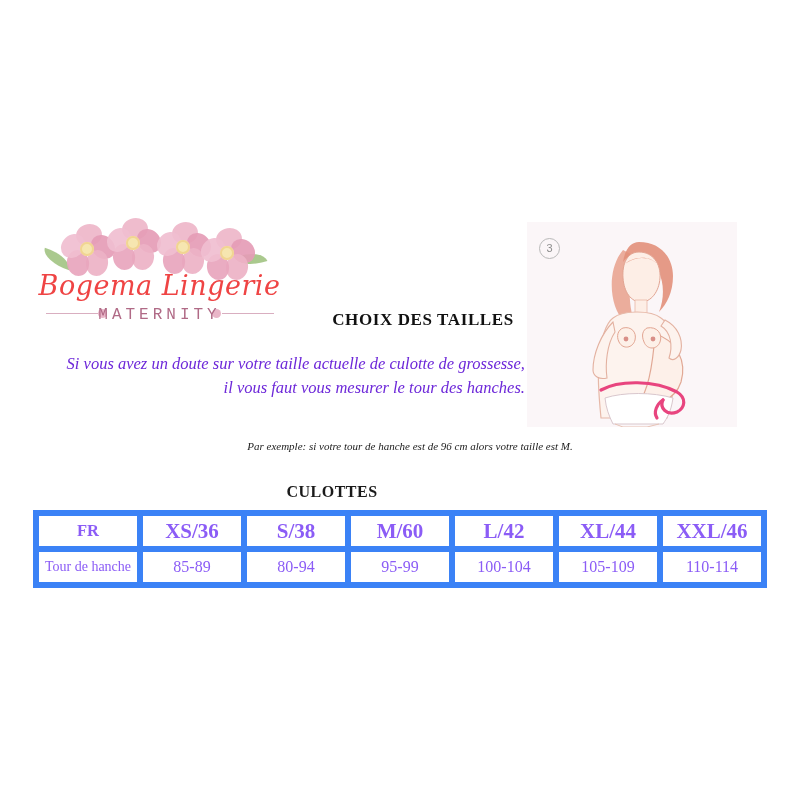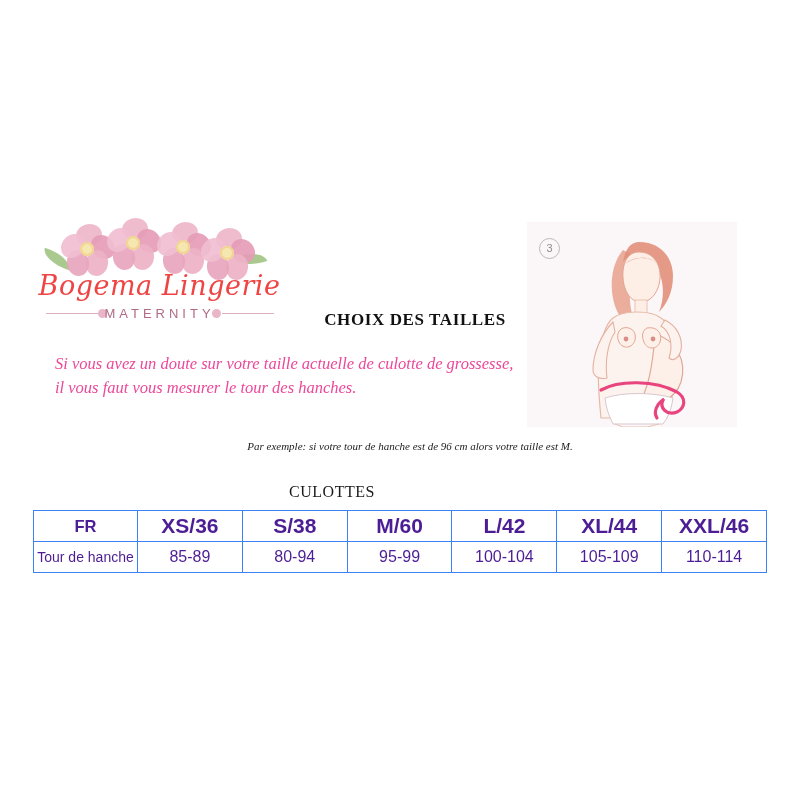--- a/index.html
+++ b/index.html
@@ -84,22 +84,22 @@
     color: #ef4444;
     letter-spacing: .5px;
     white-space: nowrap;
   }
   .logo-sub {
     position: absolute;
     left: 0;
     top: 88px;
     width: 255px;
     text-align: center;
-    font-family: Liberation Sans, sans-serif;
-    font-size: 13px;
+    font-family: Liberation Mono, monospace;
+    font-size: 16px;
     letter-spacing: 4px;
     color: #b06a86;
   }
   .logo-rule {
     position: absolute;
     top: 95px;
     width: 52px;
     height: 1px;
     background: #d9aec0;
   }
@@ -111,41 +111,41 @@
     width: 9px; height: 9px;
     border-radius: 50%;
     background: #e9b6c8;
   }
   .logo-dot.left { left: 66px; }
   .logo-dot.right { left: 180px; }
 
   
   .heading-main {
     position: absolute;
-    left: 300px;
+    left: 308px;
     top: 310px;
     width: 230px;
     text-align: center;
     font-family: "Liberation Serif", serif;
     font-weight: bold;
     font-size: 17px;
     letter-spacing: .6px;
     color: #111;
   }
   .intro {
     position: absolute;
     left: 55px;
     top: 352px;
     width: 470px;
-    text-align: left;
+    text-align: right;
     font-family: "Liberation Serif", serif;
     font-style: italic;
     font-size: 16.5px;
     line-height: 24px;
-    color: #ec4899;
+    color: #6d28d9;
   }
   .example {
     position: absolute;
     left: 60px;
     top: 440px;
     width: 700px;
     text-align: center;
     font-family: "Liberation Serif", serif;
     font-style: italic;
     font-size: 11px;
@@ -178,40 +178,40 @@
   }
 
   
   .table-title {
     position: absolute;
     left: 0;
     top: 483px;
     width: 664px;
     text-align: center;
     font-family: "Liberation Serif", serif;
-    font-weight: normal;
+    font-weight: bold;
     font-size: 16px;
     letter-spacing: .5px;
   }
   table.size-table {
     position: absolute;
     left: 33px;
     top: 510px;
     width: 734px;
     border-collapse: collapse;
     table-layout: fixed;
   }
   table.size-table td {
-    border: 1px solid #3b82f6;
+    border: 6px solid #3b82f6;
     height: 28px;
     text-align: center;
     vertical-align: middle;
-    font-family: Liberation Sans, sans-serif;
+    font-family: Liberation Serif, serif;
     font-size: 16px;
-    color: #4c1d95;
+    color: #8b5cf6;
   }
   table.size-table tr.head td {
     font-weight: bold;
     font-size: 21px;
   }
   table.size-table td.rowlabel {
     font-size: 14px;
     font-weight: normal;
   }
   table.size-table tr.head td.rowlabel {

